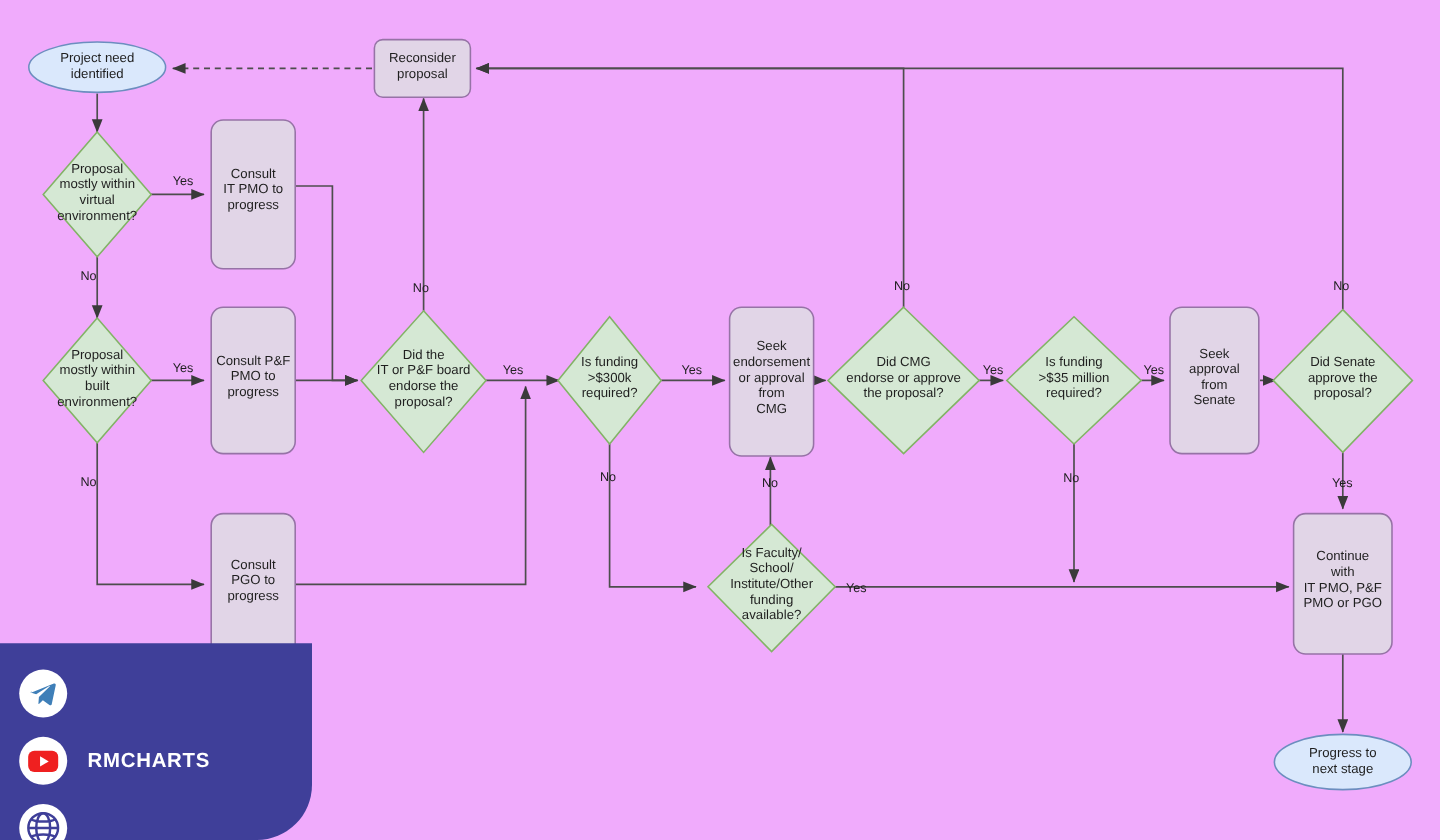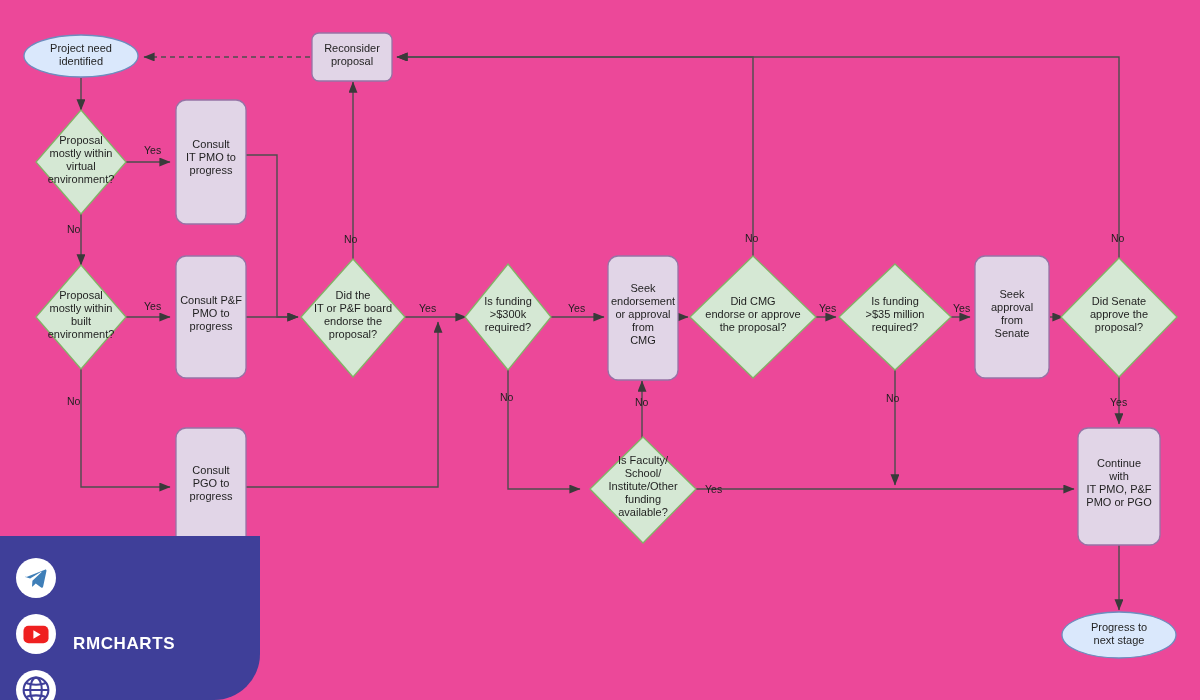--- a/index.html
+++ b/index.html
@@ -1,25 +1,25 @@
 <!DOCTYPE html>
 <html><head>
 <meta charset="utf-8">
 <style>
   html,body{margin:0;padding:0;background:#ffffff;}
-  #stage{position:relative;width:1200px;height:700px;background:#ec4899;overflow:hidden;
+  #stage{position:relative;width:1200px;height:700px;background:#f0abfc;overflow:hidden;
          font-family:"Liberation Sans", sans-serif;}
   svg.flow{position:absolute;left:0;top:0;width:1200px;height:700px;}
   .nodetext{font-family:"Liberation Sans", sans-serif;font-size:11px;fill:#1f1f1f;}
   .edgelabel{font-family:"Liberation Sans", sans-serif;font-size:10.5px;fill:#1f1f1f;}
 
   
   #watermark{position:absolute;left:0;top:536px;width:260px;height:164px;
              background:#3f3f99;border-bottom-right-radius:46px;}
-  .wm-row{position:absolute;display:flex;align-items:flex-end;height:40px;}
+  .wm-row{position:absolute;display:flex;align-items:center;height:40px;}
   .wm-ico{width:40px;height:40px;border-radius:50%;background:#ffffff;
           display:flex;align-items:center;justify-content:center;flex:0 0 40px;}
   .wm-label{color:#ffffff;font-size:17px;font-weight:bold;letter-spacing:.6px;
             margin-left:17px;font-family:"Liberation Sans", sans-serif;white-space:nowrap;}
 </style>
 </head>
 <body>
 
 <div id="stage">
 

